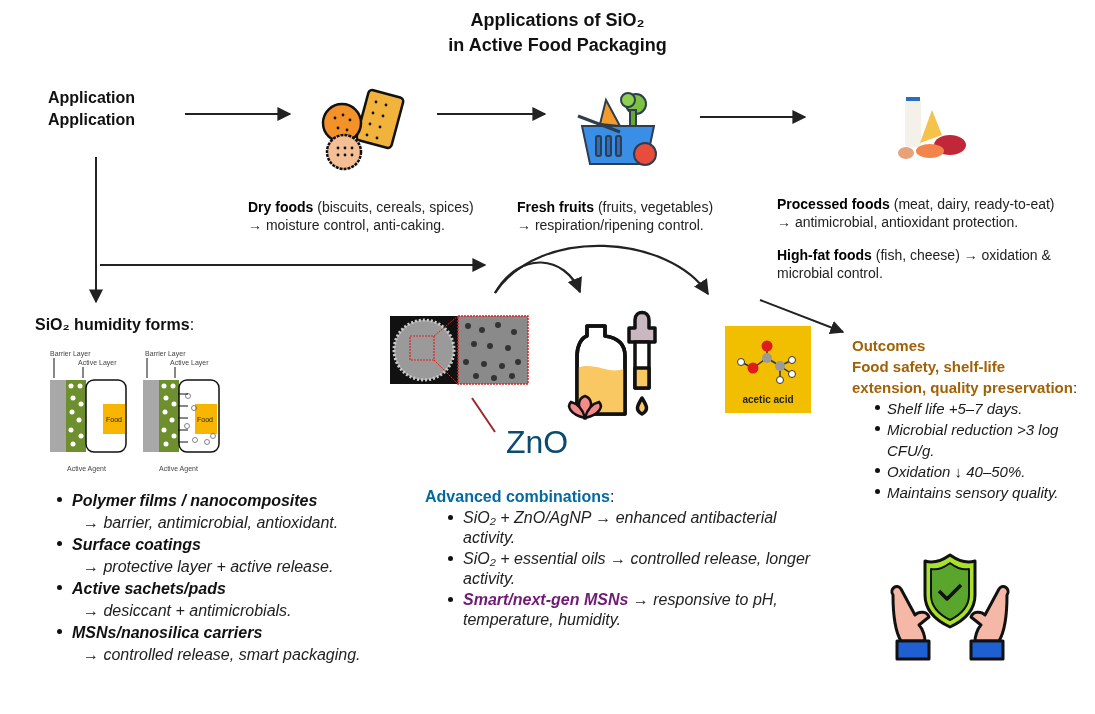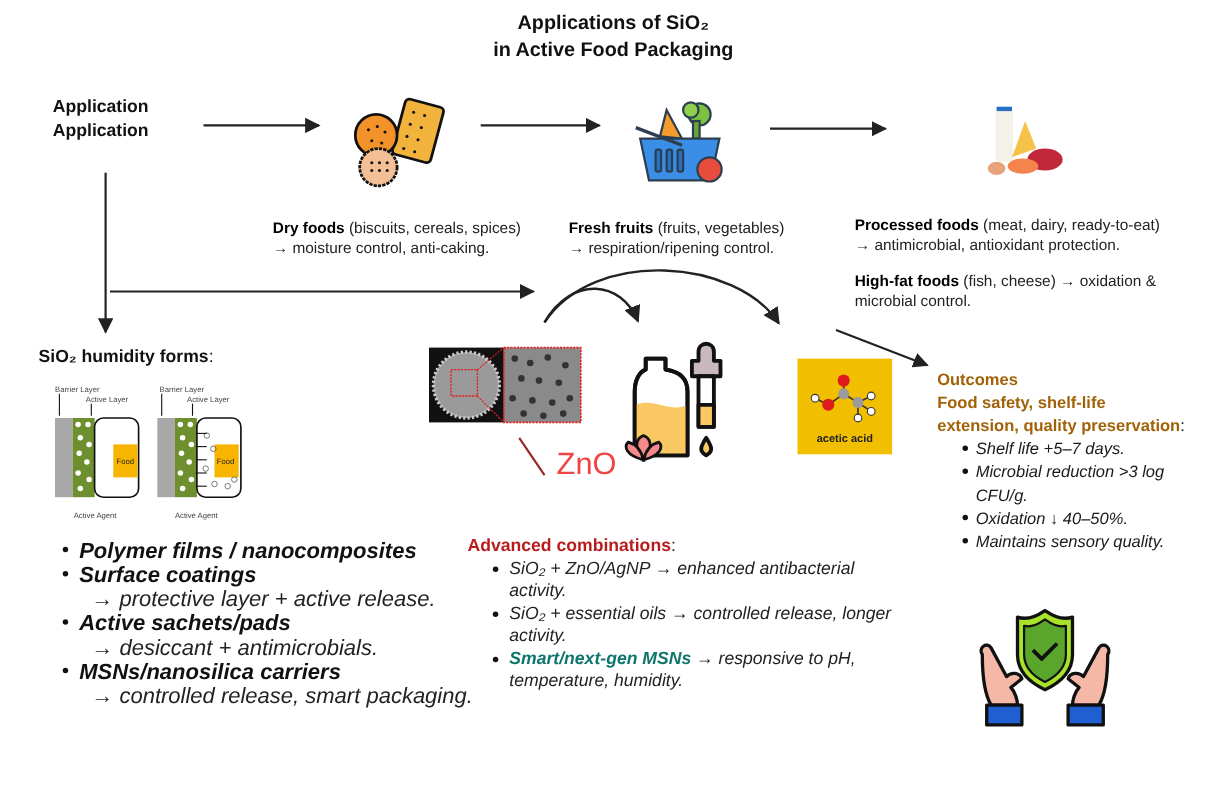--- a/index.html
+++ b/index.html
@@ -8,31 +8,31 @@
   .abs{position:absolute;}
   .title{left:0;width:1115px;top:8px;text-align:center;font-weight:bold;font-size:18px;line-height:25px;color:#111;}
   .cat-label{left:48px;top:87px;font-weight:bold;font-size:16px;line-height:22px;color:#111;}
   .txt{font-size:14px;line-height:18px;color:#222;}
   .txt b{color:#000000;}
   .forms-title{left:35px;top:316px;font-size:16px;font-weight:bold;color:#111;}
   .forms-title span.n{font-weight:normal;}
   ul{margin:0;padding:0;list-style:none;}
   .blist li{position:relative;padding-left:20px;font-style:italic;}
   .blist li:before{content:"";position:absolute;left:5px;top:7px;width:5px;height:5px;border-radius:50%;background:#111;}
-  .forms-list{left:52px;top:490px;font-size:20px;line-height:22px;}
+  .forms-list{left:52px;top:490px;font-size:16px;line-height:22px;}
   .forms-list .sub{padding-left:11px;display:block;color:#222;}
   .forms-list b{color:#111;}
   .adv{left:425px;top:487px;width:400px;font-size:16px;line-height:20.5px;color:#222;}
   .adv ul li{padding-left:20px;}
   .adv ul{padding-left:18px;}
   .out{left:852px;top:335px;width:230px;font-size:15px;line-height:21px;}
   .out .hd{font-weight:bold;color:#a16207;}
   .out ul{padding-left:18px;}
   .out ul li{padding-left:17px;}
-  .zno{left:506px;top:406px;font-size:28px;color:#ef4444;}
+  .zno{left:506px;top:424px;font-size:32px;color:#0c4a6e;}
   svg{position:absolute;overflow:visible;}
 </style>
 </head>
 <body>
 
 <div class="abs title">
   <div>Applications of SiO₂</div>
   <div>in Active Food Packaging</div>
 </div>
 
@@ -186,21 +186,21 @@
       <line x1="130" y1="19" x2="130" y2="30"></line>
     <line x1="133" y1="46" x2="143" y2="46"></line>
       <line x1="133" y1="58" x2="143" y2="58"></line>
       <line x1="133" y1="70" x2="143" y2="70"></line>
       <line x1="133" y1="82" x2="143" y2="82"></line>
       <line x1="133" y1="94" x2="143" y2="94"></line>
   </g>
 </svg>
 
 <ul class="abs blist forms-list">
-  <li><b>Polymer films / nanocomposites</b></li>
+  <li><b>Polymer films / nanocomposites</b><span class="sub">→ barrier, antimicrobial, antioxidant.</span></li>
   <li><b>Surface coatings</b><span class="sub">→ protective layer + active release.</span></li>
   <li><b>Active sachets/pads</b><span class="sub">→ desiccant + antimicrobials.</span></li>
   <li><b>MSNs/nanosilica carriers</b><span class="sub">→ controlled release, smart packaging.</span></li>
 </ul>
 
 <svg width="140" height="70" style="left:390px;top:316px;">
   <rect x="0" y="0" width="68" height="68" fill="#111"></rect>
   <circle cx="34" cy="34" r="30" fill="#9a9a9a"></circle>
   <circle cx="34" cy="34" r="30" fill="none" stroke="#ccc" stroke-width="3" stroke-dasharray="2 2"></circle>
   <rect x="20" y="20" width="24" height="24" fill="none" stroke="#e02020" stroke-width="1.2" stroke-dasharray="2 1"></rect>
@@ -262,25 +262,25 @@
     <circle cx="16" cy="36" r="3.5" fill="#fff" stroke="#333" stroke-width="1"></circle>
     <circle cx="55" cy="40" r="5" fill="#9a9a9a"></circle>
     <circle cx="67" cy="34" r="3.5" fill="#fff" stroke="#333" stroke-width="1"></circle>
     <circle cx="67" cy="48" r="3.5" fill="#fff" stroke="#333" stroke-width="1"></circle>
     <circle cx="55" cy="54" r="3.5" fill="#fff" stroke="#333" stroke-width="1"></circle>
   </svg>
   <div style="position:absolute;left:0;width:86px;top:68px;text-align:center;font-size:10px;font-weight:bold;color:#222;">acetic acid</div>
 </div>
 
 <div class="abs adv">
-  <div><b style="color:#b91c1c;">Advanced combinations</b><span>:</span></div>
+  <div><b style="color:#0369a1;">Advanced combinations</b><span>:</span></div>
   <ul class="blist">
     <li><b></b><span>SiO₂ + ZnO/AgNP → enhanced antibacterial activity.</span></li>
     <li><b></b><span>SiO₂ + essential oils → controlled release, longer activity.</span></li>
-    <li><b style="color:#0f766e;">Smart/next-gen MSNs</b><span> → responsive to pH, temperature, humidity.</span></li>
+    <li><b style="color:#701a75;">Smart/next-gen MSNs</b><span> → responsive to pH, temperature, humidity.</span></li>
   </ul>
 </div>
 
 <div class="abs out">
   <div class="hd">Outcomes</div>
   <div><span class="hd">Food safety, shelf-life extension, quality preservation</span><span>:</span></div>
   <ul class="blist">
     <li>Shelf life +5–7 days.</li>
     <li>Microbial reduction &gt;3 log CFU/g.</li>
     <li>Oxidation ↓ 40–50%.</li>

